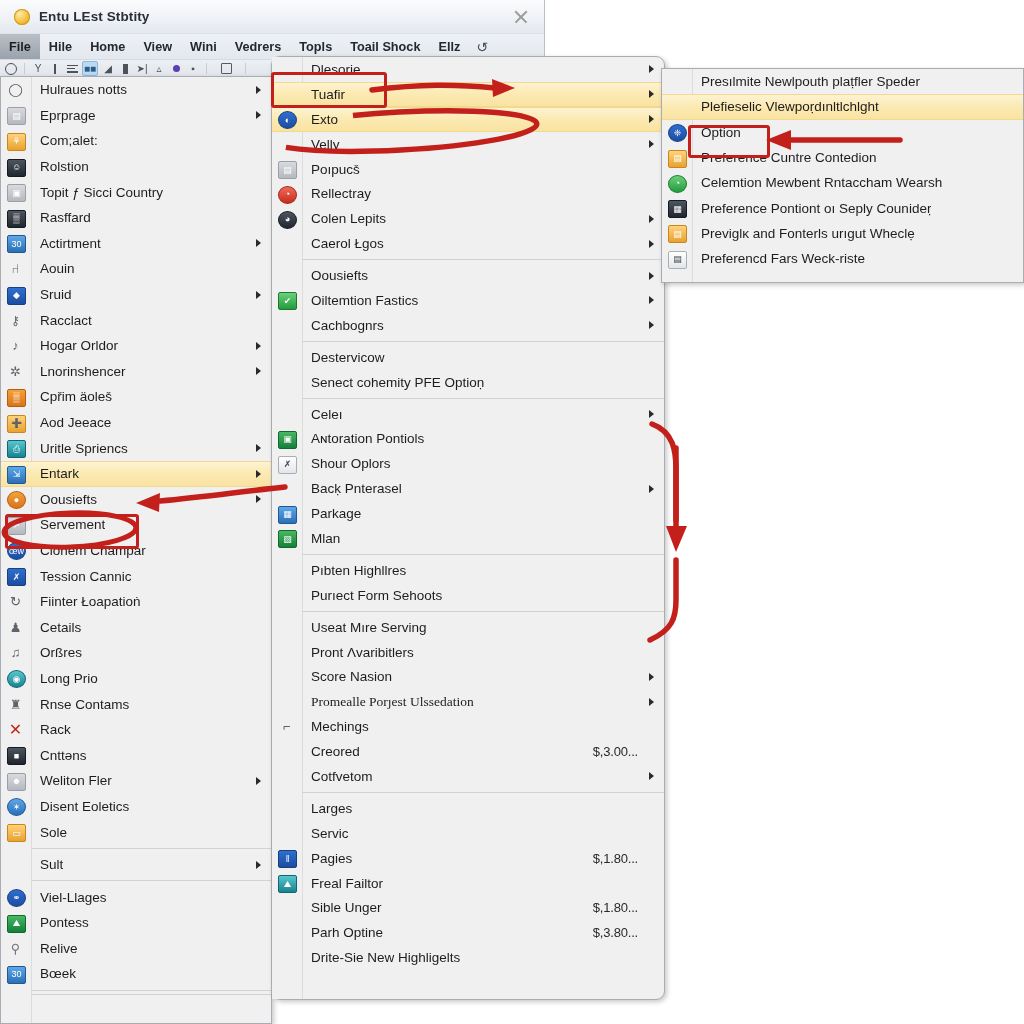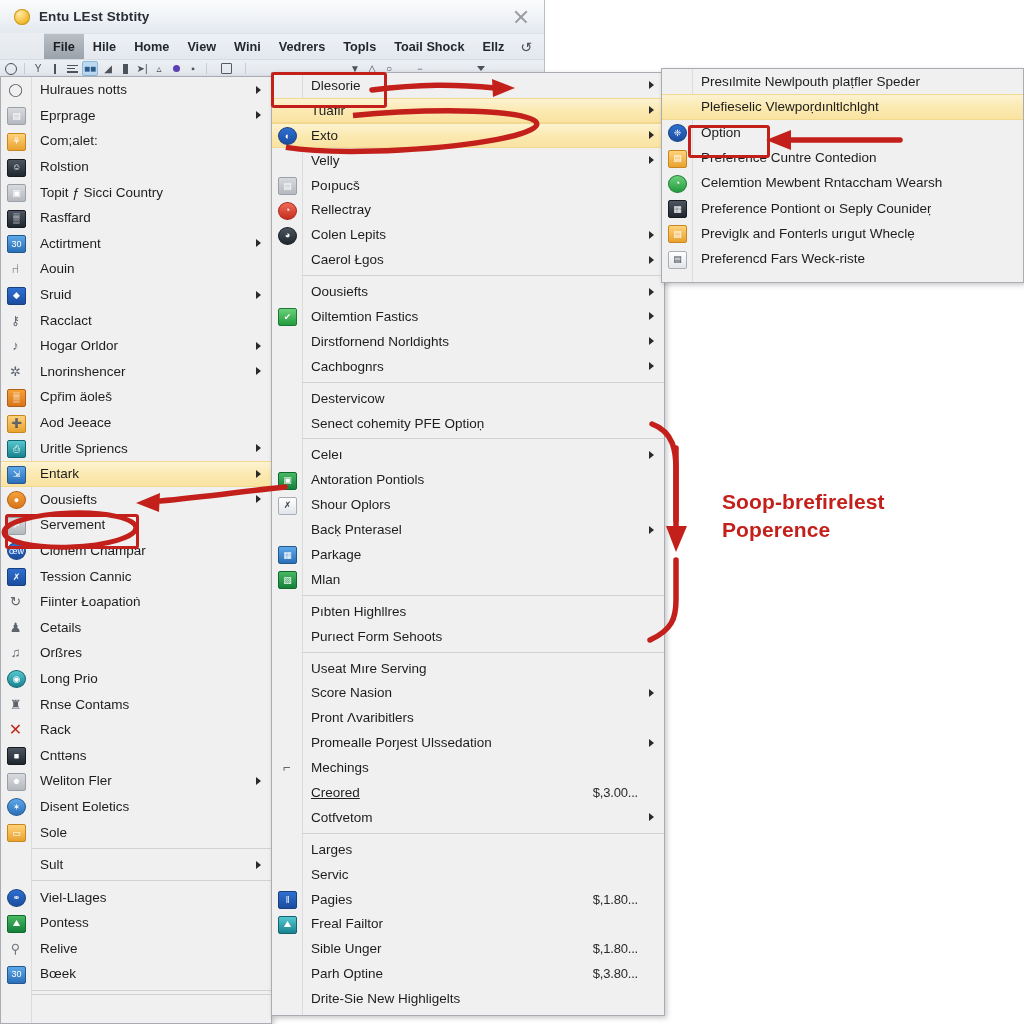--- a/index.html
+++ b/index.html
@@ -41,21 +41,20 @@
     content:"";position:absolute;left:1px;top:8px;width:16px;height:1.6px;
     background:#333;
   }
   .win-close:before{transform:rotate(45deg);}
   .win-close:after{transform:rotate(-45deg);}
 
   .menubar{
     height:25px;display:flex;align-items:stretch;
     background:linear-gradient(to bottom,#eef1f5 0%,#e3e8ee 100%);
     border-top:1px solid #dde2e8;
-    margin-left:44px;
   }
   .menubar .mi{
     display:flex;align-items:center;padding:0 9px;
     font-size:12.7px;font-weight:bold;color:#23282f;white-space:nowrap;
   }
   .menubar .mi.active{
     background:linear-gradient(to bottom,#b9bfc6,#9aa2ab);
     color:#1b1f24;
   }
   .menubar .mi.glyph{font-weight:normal;font-size:14px;color:#4a5058;padding:0 7px;}
@@ -367,21 +366,21 @@
         </div>
         <div class="row" style="height: 25.6px;">
           <span class="ic blue">30</span>
           <span class="lbl">Bœek</span>
         </div>
         <div class="sep"></div>
         <div class="sep"></div>
       </div>
   </div>
 
-  <div class="panel" id="mid-panel" style="left:271px;top:72px;width:394px;height:944px;">
+  <div class="panel" id="mid-panel" style="left:271px;top:56px;width:394px;height:944px;border-radius:9px;">
     <div class="gutter"></div>
     <div class="rows">
         <div class="row" style="height: 24.9px;">
           <span class="lbl">Dlesorie</span>
           <span class="arrow"></span>
         </div>
         <div class="row hl" style="height: 24.9px;">
           <span class="lbl">Tuafir</span>
           <span class="arrow"></span>
         </div>
@@ -415,24 +414,20 @@
         <div class="row" style="height: 24.9px;">
           <span class="lbl">Oousiefts</span>
           <span class="arrow"></span>
         </div>
         <div class="row" style="height: 24.9px;">
           <span class="ic green">✔</span>
           <span class="lbl">Oiltemtion Fastics</span>
           <span class="arrow"></span>
         </div>
         <div class="row" style="height: 24.9px;">
-          <span class="lbl">Dirstfornend Norldights</span>
-          <span class="arrow"></span>
-        </div>
-        <div class="row" style="height: 24.9px;">
           <span class="lbl">Cachbognrs</span>
           <span class="arrow"></span>
         </div>
         <div class="sep"></div>
         <div class="row" style="height: 24.9px;">
           <span class="lbl">Destеrvicow</span>
         </div>
         <div class="row" style="height: 24.9px;">
           <span class="lbl">Senect cohemity PFE Optioṇ</span>
         </div>
@@ -466,35 +461,35 @@
           <span class="lbl">Pıbten Highllres</span>
         </div>
         <div class="row" style="height: 24.9px;">
           <span class="lbl">Purıect Form Sehoots</span>
         </div>
         <div class="sep"></div>
         <div class="row" style="height: 24.9px;">
           <span class="lbl">Useat Mıre Serving</span>
         </div>
         <div class="row" style="height: 24.9px;">
+          <span class="lbl">Pront Λvaribitlers</span>
+        </div>
+        <div class="row" style="height: 24.9px;">
           <span class="lbl">Score Nasion</span>
           <span class="arrow"></span>
         </div>
-        <div class="row" style="height: 24.9px;">
-          <span class="lbl">Pront Λvaribitlers</span>
-        </div>
-        <div class="row" style="height: 24.9px;">
+        <div class="row" style="height: 24.9px; font-family: Liberation Serif, serif;">
           <span class="lbl">Promealle Porȷest Ulssedation</span>
           <span class="arrow"></span>
         </div>
         <div class="row" style="height: 24.9px;">
           <span class="ic plain">⌐</span>
           <span class="lbl">Mechings</span>
         </div>
-        <div class="row" style="height: 24.9px; text-decoration: underline;">
+        <div class="row" style="height: 24.9px;">
           <span class="lbl">Creored</span>
           <span class="price">$,3.00...</span>
         </div>
         <div class="row" style="height: 24.9px;">
           <span class="lbl">Cotfvetom</span>
           <span class="arrow"></span>
         </div>
         <div class="sep"></div>
         <div class="row" style="height: 24.9px;">
           <span class="lbl">Larges</span>
@@ -590,18 +585,14 @@
       <path d="M652,424 C674,432 676,452 676,470 L676,520 M676,560 L676,600 C676,618 672,630 650,640" stroke="#c4201b" stroke-width="5.5" fill="none" stroke-linecap="round"></path>
       <path d="M676,448 L676,528" stroke="#c4201b" stroke-width="5.5" fill="none" stroke-linecap="round"></path>
       <polygon points="676,552 666,526 687,526" fill="#c4201b"></polygon>
     </g>
   </svg>
 
   <div class="anno anno-box" style="left:271px;top:72px;width:110px;height:30px;"></div>
   <div class="anno anno-box" style="left:5px;top:514px;width:128px;height:29px;"></div>
   <div class="anno anno-box" style="left:688px;top:125px;width:76px;height:27px;"></div>
 
-  <div class="anno-text" style="left:722px;top:488px;width:250px;">
-    <div>Soop-brefirelest</div>
-    <div>Poperence</div>
-  </div>
 
 </div>
 
 </body></html>

